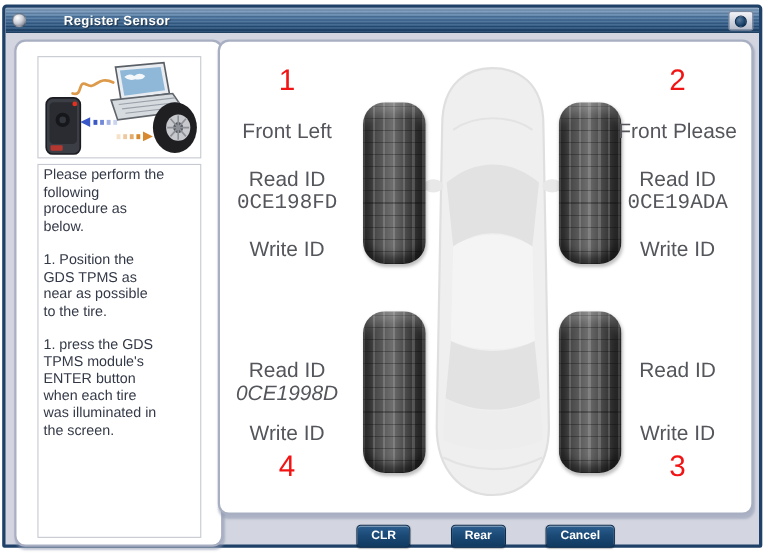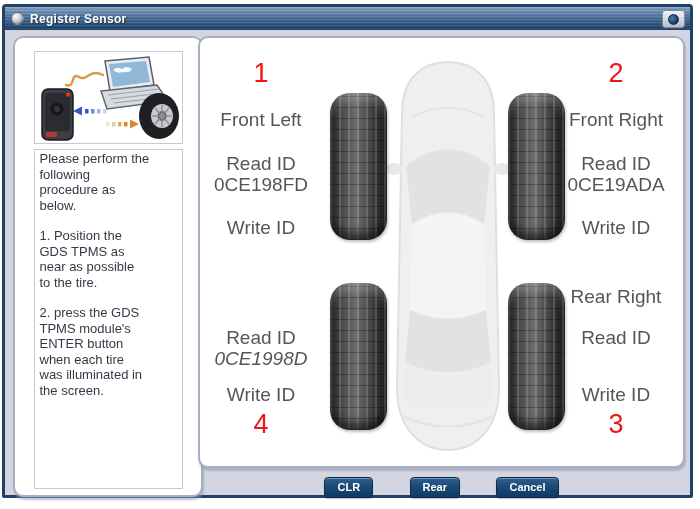--- a/index.html
+++ b/index.html
@@ -21,20 +21,21 @@
     border-radius:2px 2px 0 0;
   }
   .sphere-icon{
     width:11px;height:11px;border-radius:50%;margin-right:6px;flex:0 0 auto;
     background:radial-gradient(circle at 35% 30%, #ffffff, #cdd0d8 45%, #8a8f9c 75%, #596070);
     border:1px solid rgba(30,40,60,.4);
   }
   .title-text{
     color:#ffffff;font-size:12px;font-weight:bold;letter-spacing:.3px;
     text-shadow:1px 1px 1px rgba(0,0,0,.45);
+    margin-left:28px;
   }
   .titlebar-btn{
     position:absolute;right:5px;top:3px;width:21px;height:16px;border-radius:3px;
     background:linear-gradient(#f2f3f7,#b7bccb);border:1px solid #7e89a0;
     display:flex;align-items:center;justify-content:center;cursor:pointer;
   }
   .titlebar-btn .circle-glyph{
     width:9px;height:9px;border-radius:50%;
     background:radial-gradient(circle at 35% 35%, #5a7da0, #12385e 70%);
     border:1px solid #0e2f50;
@@ -63,21 +64,21 @@
   
   .quad{position:absolute;top:0;bottom:0;width:130px;text-align:center;}
   .col-left{left:-4px;}
   .col-right{left:351px;}
   .quad > div{position:absolute;left:0;right:0;}
   .num{font-size:27px;line-height:28px;color:#f21414;}
   .pos,.rlabel,.rvalue,.write{font-size:19px;line-height:21px;color:#54565b;}
   .front .num{top:21px;}
   .front .pos{top:71px;}
   .front .rlabel{top:115px;}
-  .front .rvalue{top:136px;}
+  .front .rvalue{top:136px;font-family:Liberation Mono, monospace;}
   .front .write{top:179px;}
   .rear .pos{top:248px;}
   .rear .rlabel{top:289px;}
   .rear .rvalue{top:310px;font-style:italic;}
   .rear .write{top:346px;}
   .rear .num{top:372px;}
   
   .tire{
     position:absolute;width:57px;height:147px;border-radius:20px;
     background:
@@ -154,21 +155,21 @@
       </div>
       <div class="text-box">
         <p>Please perform the
 following
 procedure as
 below.</p>
         <p>1. Position the
 GDS TPMS as
 near as possible
 to the tire.</p>
-        <p>2. press the GDS
+        <p>1. press the GDS
 TPMS module's
 ENTER button
 when each tire
 was illuminated in
 the screen.</p>
       </div>
     </div>
 
     <div class="panel main-panel">
 
@@ -192,35 +193,34 @@
       <div class="quad col-left front">
         <div class="num">1</div>
         <div class="pos">Front Left</div>
         <div class="rlabel">Read ID</div>
         <div class="rvalue">0CE198FD</div>
         <div class="write">Write ID</div>
       </div>
 
       <div class="quad col-right front">
         <div class="num">2</div>
-        <div class="pos">Front Right</div>
+        <div class="pos">Front Please</div>
         <div class="rlabel">Read ID</div>
         <div class="rvalue">0CE19ADA</div>
         <div class="write">Write ID</div>
       </div>
 
       <div class="quad col-left rear">
         <div class="rlabel">Read ID</div>
         <div class="rvalue">0CE1998D</div>
         <div class="write">Write ID</div>
         <div class="num">4</div>
       </div>
 
       <div class="quad col-right rear">
-        <div class="pos">Rear Right</div>
         <div class="rlabel">Read ID</div>
         <div class="write">Write ID</div>
         <div class="num">3</div>
       </div>
 
     </div>
 
     <div class="btn-row">
       <button class="dlg-btn">CLR</button>
       <button class="dlg-btn">Rear</button>

